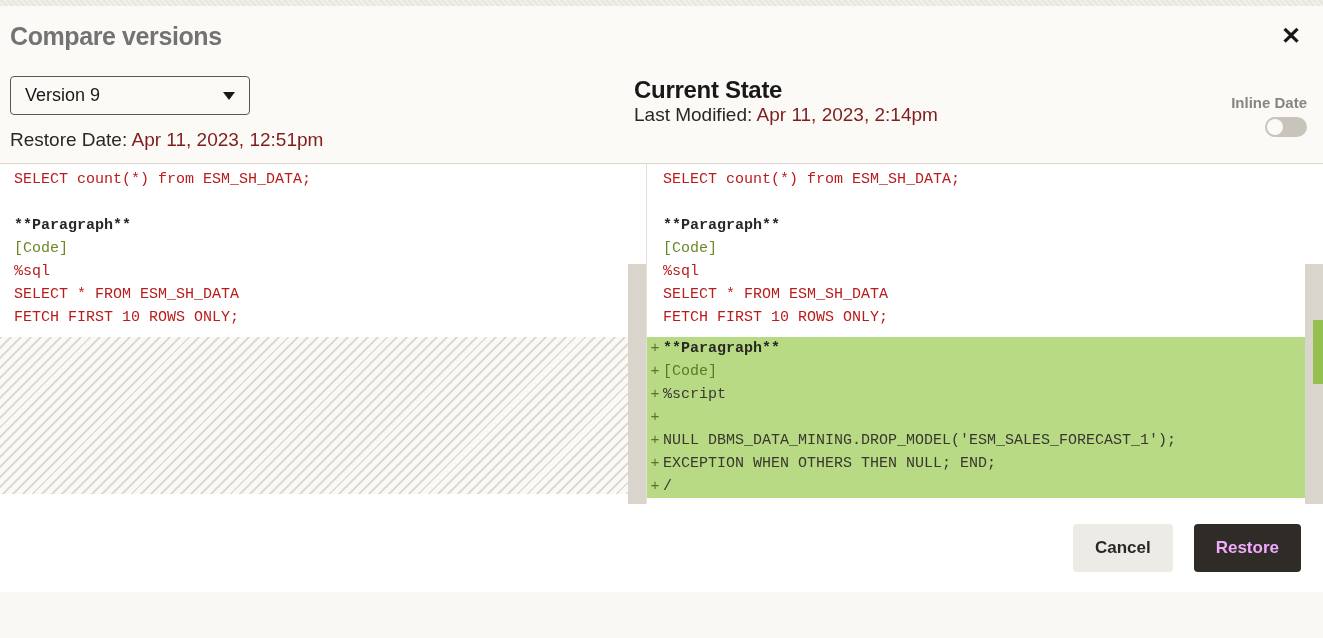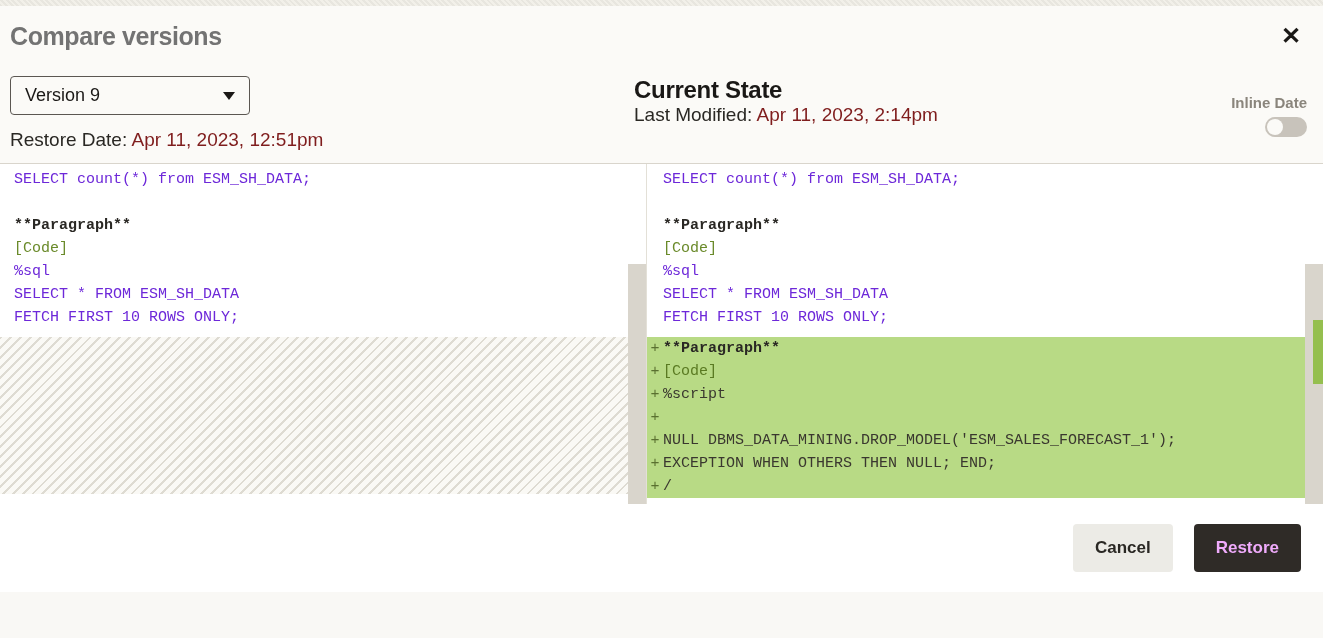--- a/index.html
+++ b/index.html
@@ -132,21 +132,21 @@
   }
   .pane-right {
     flex: 1;
   }
   .pane-inner {
     padding: 4px 0 0 14px;
   }
   .pane-right .pane-inner {
     padding-left: 16px;
   }
-  .plain { color: #6d28d9; }
+  .plain { color: #b91c1c; }
   .para-head { font-weight: 700; color: #2a2824; }
   .code-tag { color: #6a8a2a; }
   .scroll-strip-left {
     position: absolute;
     right: 0;
     top: 100px;
     width: 18px;
     height: 240px;
     background: #d9d5cc;
   }

